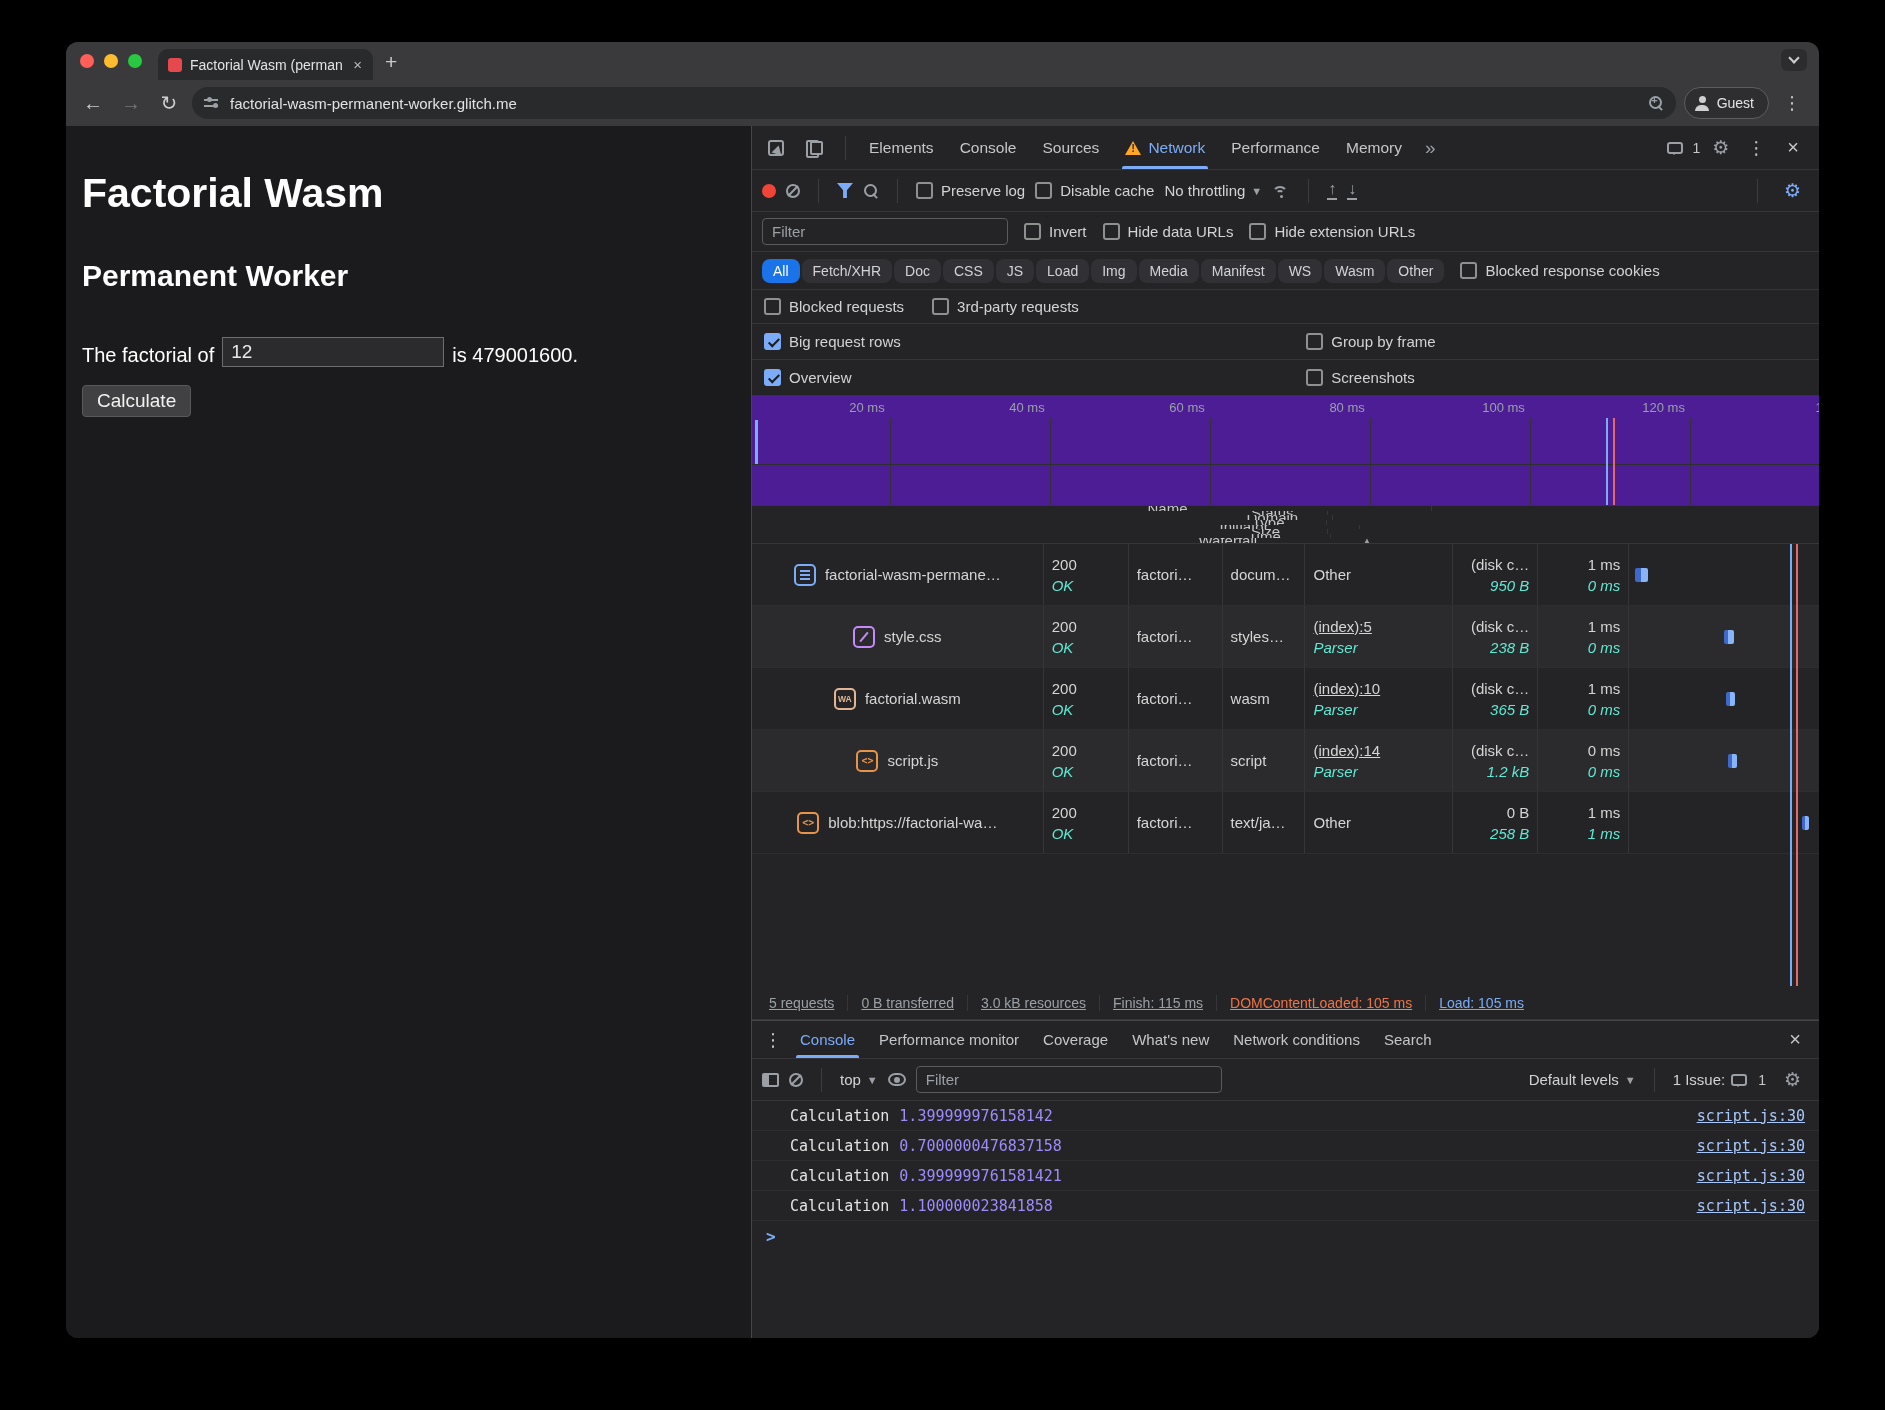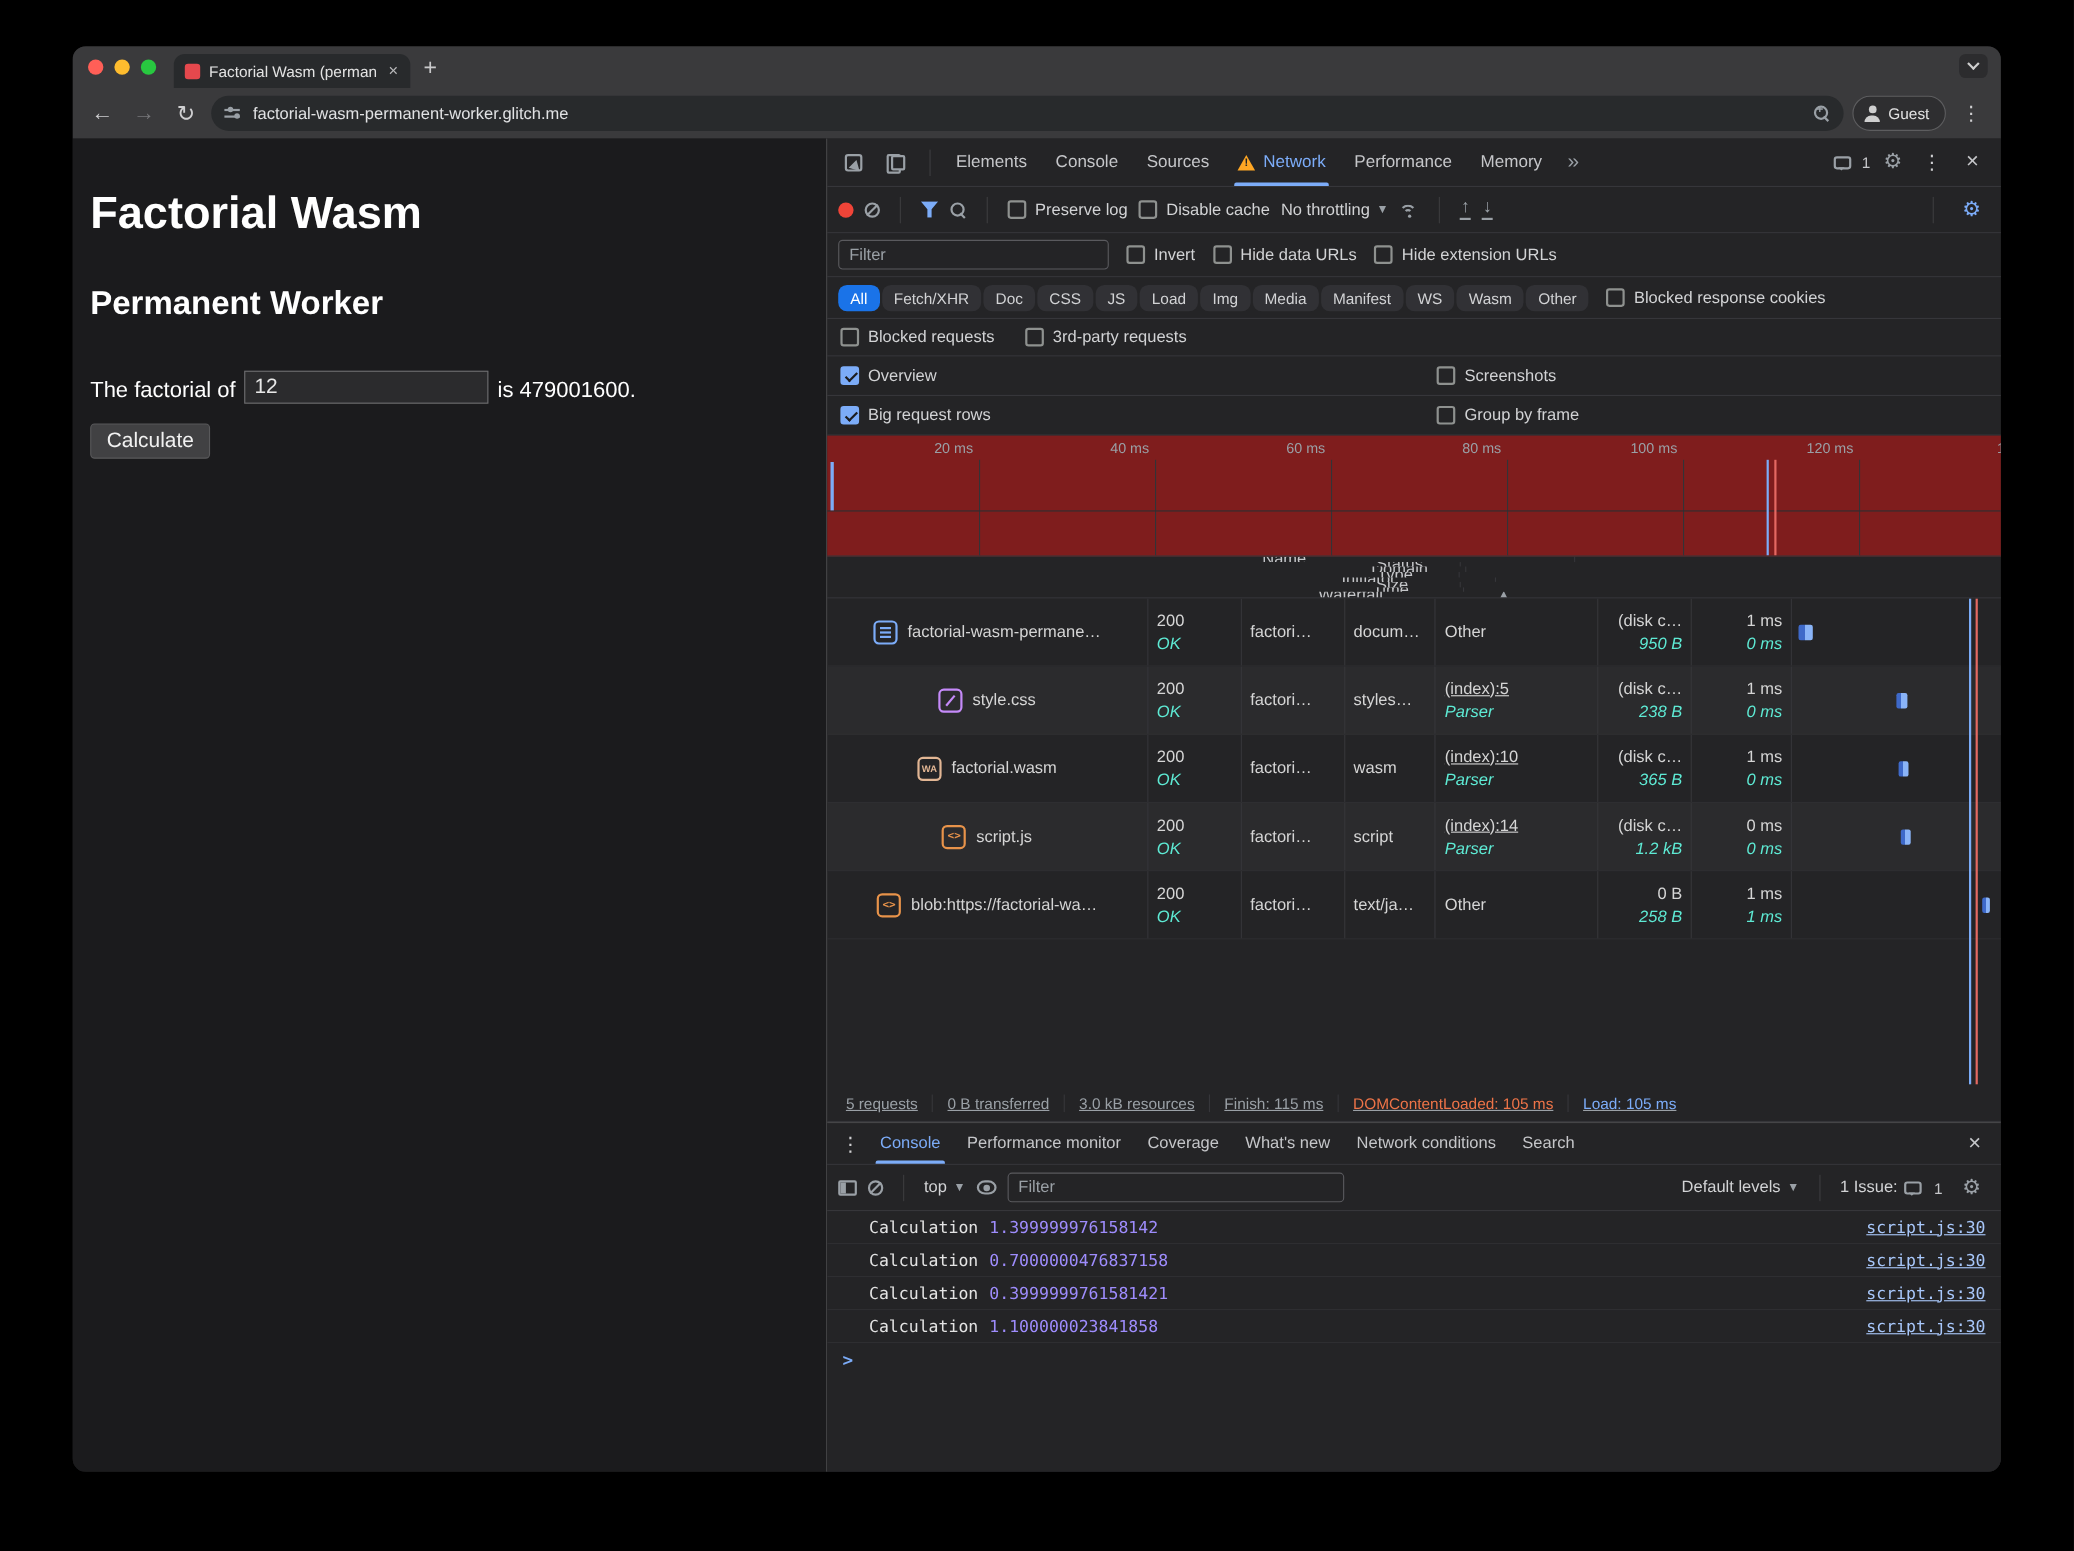--- a/index.html
+++ b/index.html
@@ -112,21 +112,21 @@
   .net-chips { height:38px; padding:0 10px; gap:2px; }
   .chip { background:#313135; border-radius:8px; padding:4px 11px; font-size:14px; color:#d2d3d5; white-space:nowrap; }
   .chip.on { background:#1a73e8; color:#fff; }
   .net-blocked { height:34px; padding:0 12px; gap:28px; border-bottom:1px solid #36363a; }
 
   .net-opt { height:36px; padding:0 12px; }
   .opt-left { width:52%; display:flex; align-items:center; }
   .opt-right { display:flex; align-items:center; }
 
   
-  .overview { height:110px; position:relative; border-bottom:1px solid #36363a; flex:0 0 auto; overflow:hidden; background:#7f1d1d; }
+  .overview { height:110px; position:relative; border-bottom:1px solid #36363a; flex:0 0 auto; overflow:hidden; background:#4c1d95; }
   .gridline { position:absolute; top:22px; bottom:0; width:1px; background:#333337; }
   .rlabel { position:absolute; top:4px; transform:translateX(calc(-100% - 5px)); font-size:13px; color:#9aa0a6; white-space:nowrap; }
   .ov-split { position:absolute; left:0; right:0; top:68px; height:1px; background:#2e2e31; }
   .ov-mark { position:absolute; left:3px; top:24px; height:44px; width:3px; background:#7cacf8; }
   .evline { position:absolute; top:22px; bottom:0; width:2px; }
   .evline.blue { background:#7cacf8; }
   .evline.red { background:#e46962; }
 
   
   .tbl-header { height:38px; font-size:15px; color:#c5c6c9;flex-direction:column; }
@@ -338,41 +338,41 @@
         <span class="cblbl">
             <i class="cb"></i>
             <span>3rd-party requests</span>
           </span>
       </div>
 
       <div class="bar net-opt">
         <span class="opt-left">
           <span class="cblbl">
               <i class="cb on"></i>
+              <span>Big request rows</span>
+            </span>
+        </span>
+        <span class="opt-right">
+          <span class="cblbl">
+              <i class="cb"></i>
+              <span>Group by frame</span>
+            </span>
+        </span>
+      </div>
+      <div class="bar net-opt">
+        <span class="opt-left">
+          <span class="cblbl">
+              <i class="cb on"></i>
               <span>Overview</span>
             </span>
         </span>
         <span class="opt-right">
           <span class="cblbl">
               <i class="cb"></i>
               <span>Screenshots</span>
-            </span>
-        </span>
-      </div>
-      <div class="bar net-opt">
-        <span class="opt-left">
-          <span class="cblbl">
-              <i class="cb on"></i>
-              <span>Big request rows</span>
-            </span>
-        </span>
-        <span class="opt-right">
-          <span class="cblbl">
-              <i class="cb"></i>
-              <span>Group by frame</span>
             </span>
         </span>
       </div>
 
       <div class="overview">
         <span class="gridline" style="left:12.9%"></span>
         <span class="gridline" style="left:27.9%"></span>
         <span class="gridline" style="left:42.9%"></span>
         <span class="gridline" style="left:57.9%"></span>
         <span class="gridline" style="left:72.9%"></span>

